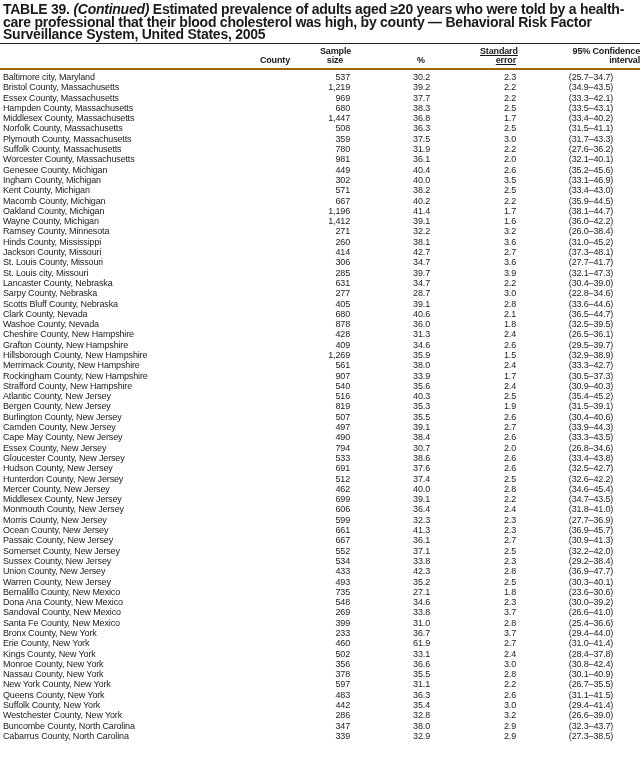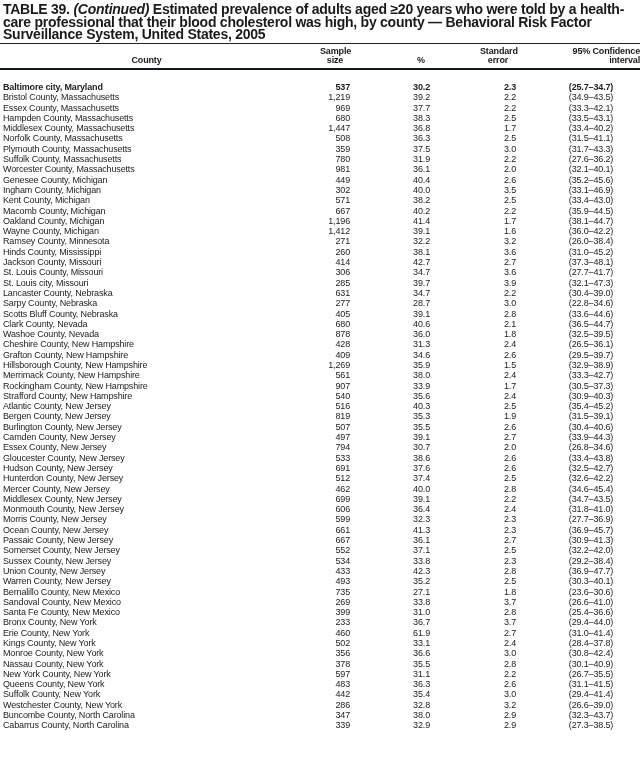--- a/index.html
+++ b/index.html
@@ -39,47 +39,47 @@
   col.c3 { width: 86px; }
   col.c4 { width: 124px; }
 
   thead th {
     font-size: 9px;
     font-weight: bold;
     line-height: 9.6px;
     letter-spacing: -0.15px;
     vertical-align: bottom;
     padding: 3px 0 2px 0;
-    border-bottom: 2px solid #0f172a;
+    border-bottom: 2px solid #a16207;
     white-space: pre-line;
   }
-  thead th.h-county { text-align: center; padding-left: 3px; }
+  thead th.h-county { text-align: right; padding-left: 3px; }
   thead th.h-sample { text-align: center; padding-left: 30px; }
   thead th.h-pct    { text-align: center; padding-left: 62px; }
-  thead th.h-se     { text-align: center; padding-left: 50px; }
+  thead th.h-se     { text-align: right; padding-left: 50px; text-decoration: underline; }
   thead th.h-ci     { text-align: right; padding-left: 26px; margin-top: 14px; }
 
   tbody { }
   tbody tr { height: 10.3px; }
   tbody td {
     font-size: 9px;
     line-height: 10.3px;
     letter-spacing: -0.15px;
     padding: 0;
     white-space: nowrap;
     overflow: hidden;
     color: #1c1c1c;
   }
   tbody td.c0 { text-align: left;  padding-left: 3px; }
   tbody td.c1 { text-align: right; }
   tbody td.c2 { text-align: right; }
   tbody td.c3 { text-align: right; }
   tbody td.c4 { text-align: center; padding-left: 26px; }
 
-  tbody tr:first-child td { padding-top: 12px; font-weight: bold; }
+  tbody tr:first-child td { padding-top: 2px; }
 </style>
 </head>
 <body>
 
 <div class="page">
 
   <div class="title">
     <span>TABLE 39. </span><span class="continued">(Continued)</span><span> Estimated prevalence of adults aged ≥20 years who were told by a health-care professional that their blood cholesterol was high, by county — Behavioral Risk Factor Surveillance System, United States, 2005</span>
   </div>
 
@@ -345,20 +345,27 @@
           <td class="c4">(30.4–40.6)</td>
         </tr>
         <tr>
           <td class="c0">Camden County, New Jersey</td>
           <td class="c1">497</td>
           <td class="c2">39.1</td>
           <td class="c3">2.7</td>
           <td class="c4">(33.9–44.3)</td>
         </tr>
         <tr>
+          <td class="c0">Cape May County, New Jersey</td>
+          <td class="c1">490</td>
+          <td class="c2">38.4</td>
+          <td class="c3">2.6</td>
+          <td class="c4">(33.3–43.5)</td>
+        </tr>
+        <tr>
           <td class="c0">Essex County, New Jersey</td>
           <td class="c1">794</td>
           <td class="c2">30.7</td>
           <td class="c3">2.0</td>
           <td class="c4">(26.8–34.6)</td>
         </tr>
         <tr>
           <td class="c0">Gloucester County, New Jersey</td>
           <td class="c1">533</td>
           <td class="c2">38.6</td>
@@ -450,20 +457,27 @@
           <td class="c4">(30.3–40.1)</td>
         </tr>
         <tr>
           <td class="c0">Bernalillo County, New Mexico</td>
           <td class="c1">735</td>
           <td class="c2">27.1</td>
           <td class="c3">1.8</td>
           <td class="c4">(23.6–30.6)</td>
         </tr>
         <tr>
+          <td class="c0">Dona Ana County, New Mexico</td>
+          <td class="c1">548</td>
+          <td class="c2">34.6</td>
+          <td class="c3">2.3</td>
+          <td class="c4">(30.0–39.2)</td>
+        </tr>
+        <tr>
           <td class="c0">Sandoval County, New Mexico</td>
           <td class="c1">269</td>
           <td class="c2">33.8</td>
           <td class="c3">3.7</td>
           <td class="c4">(26.6–41.0)</td>
         </tr>
         <tr>
           <td class="c0">Santa Fe County, New Mexico</td>
           <td class="c1">399</td>
           <td class="c2">31.0</td>

